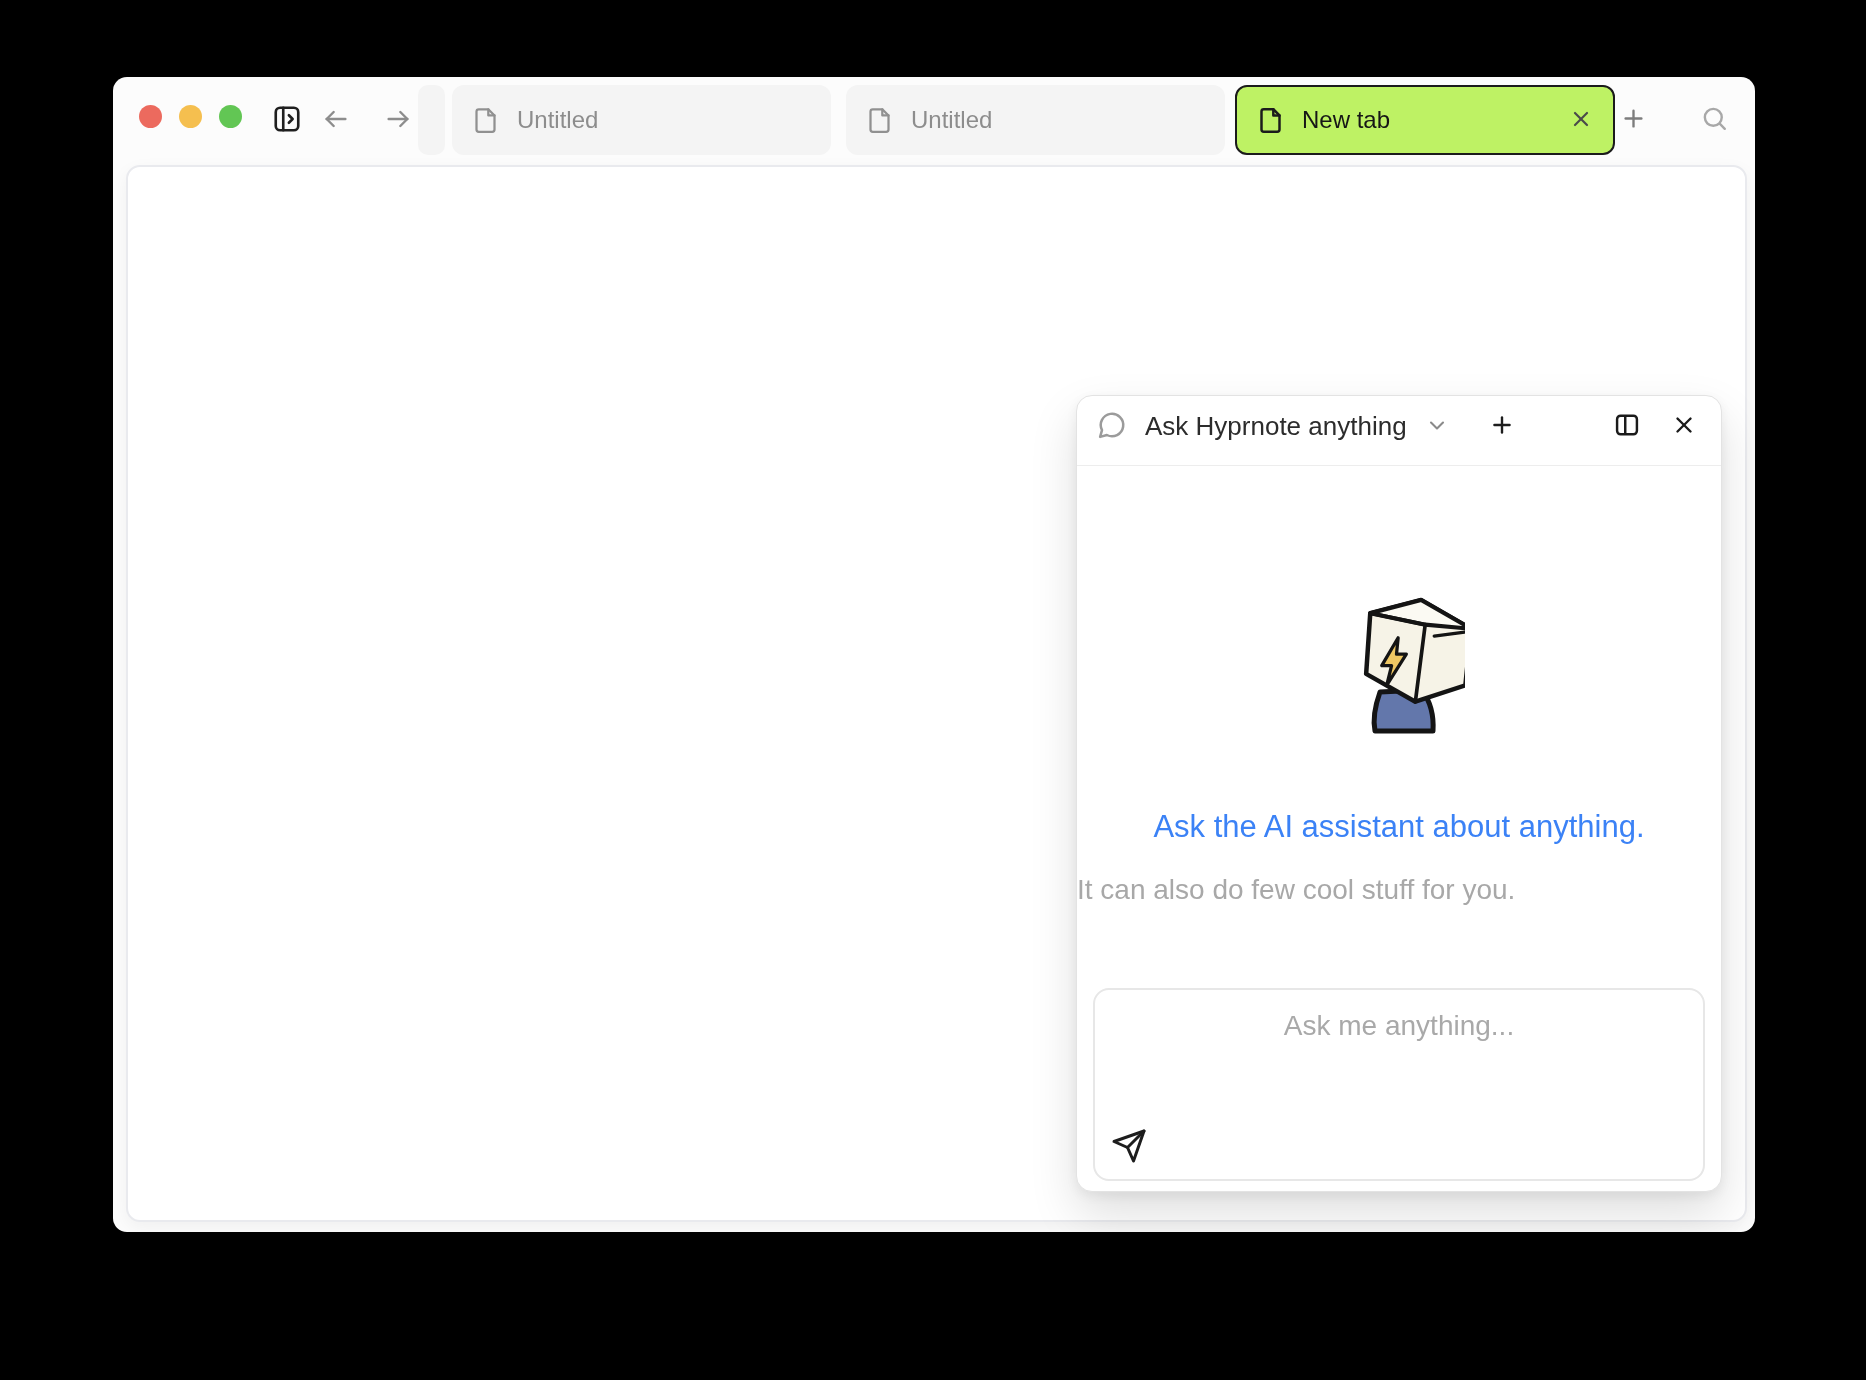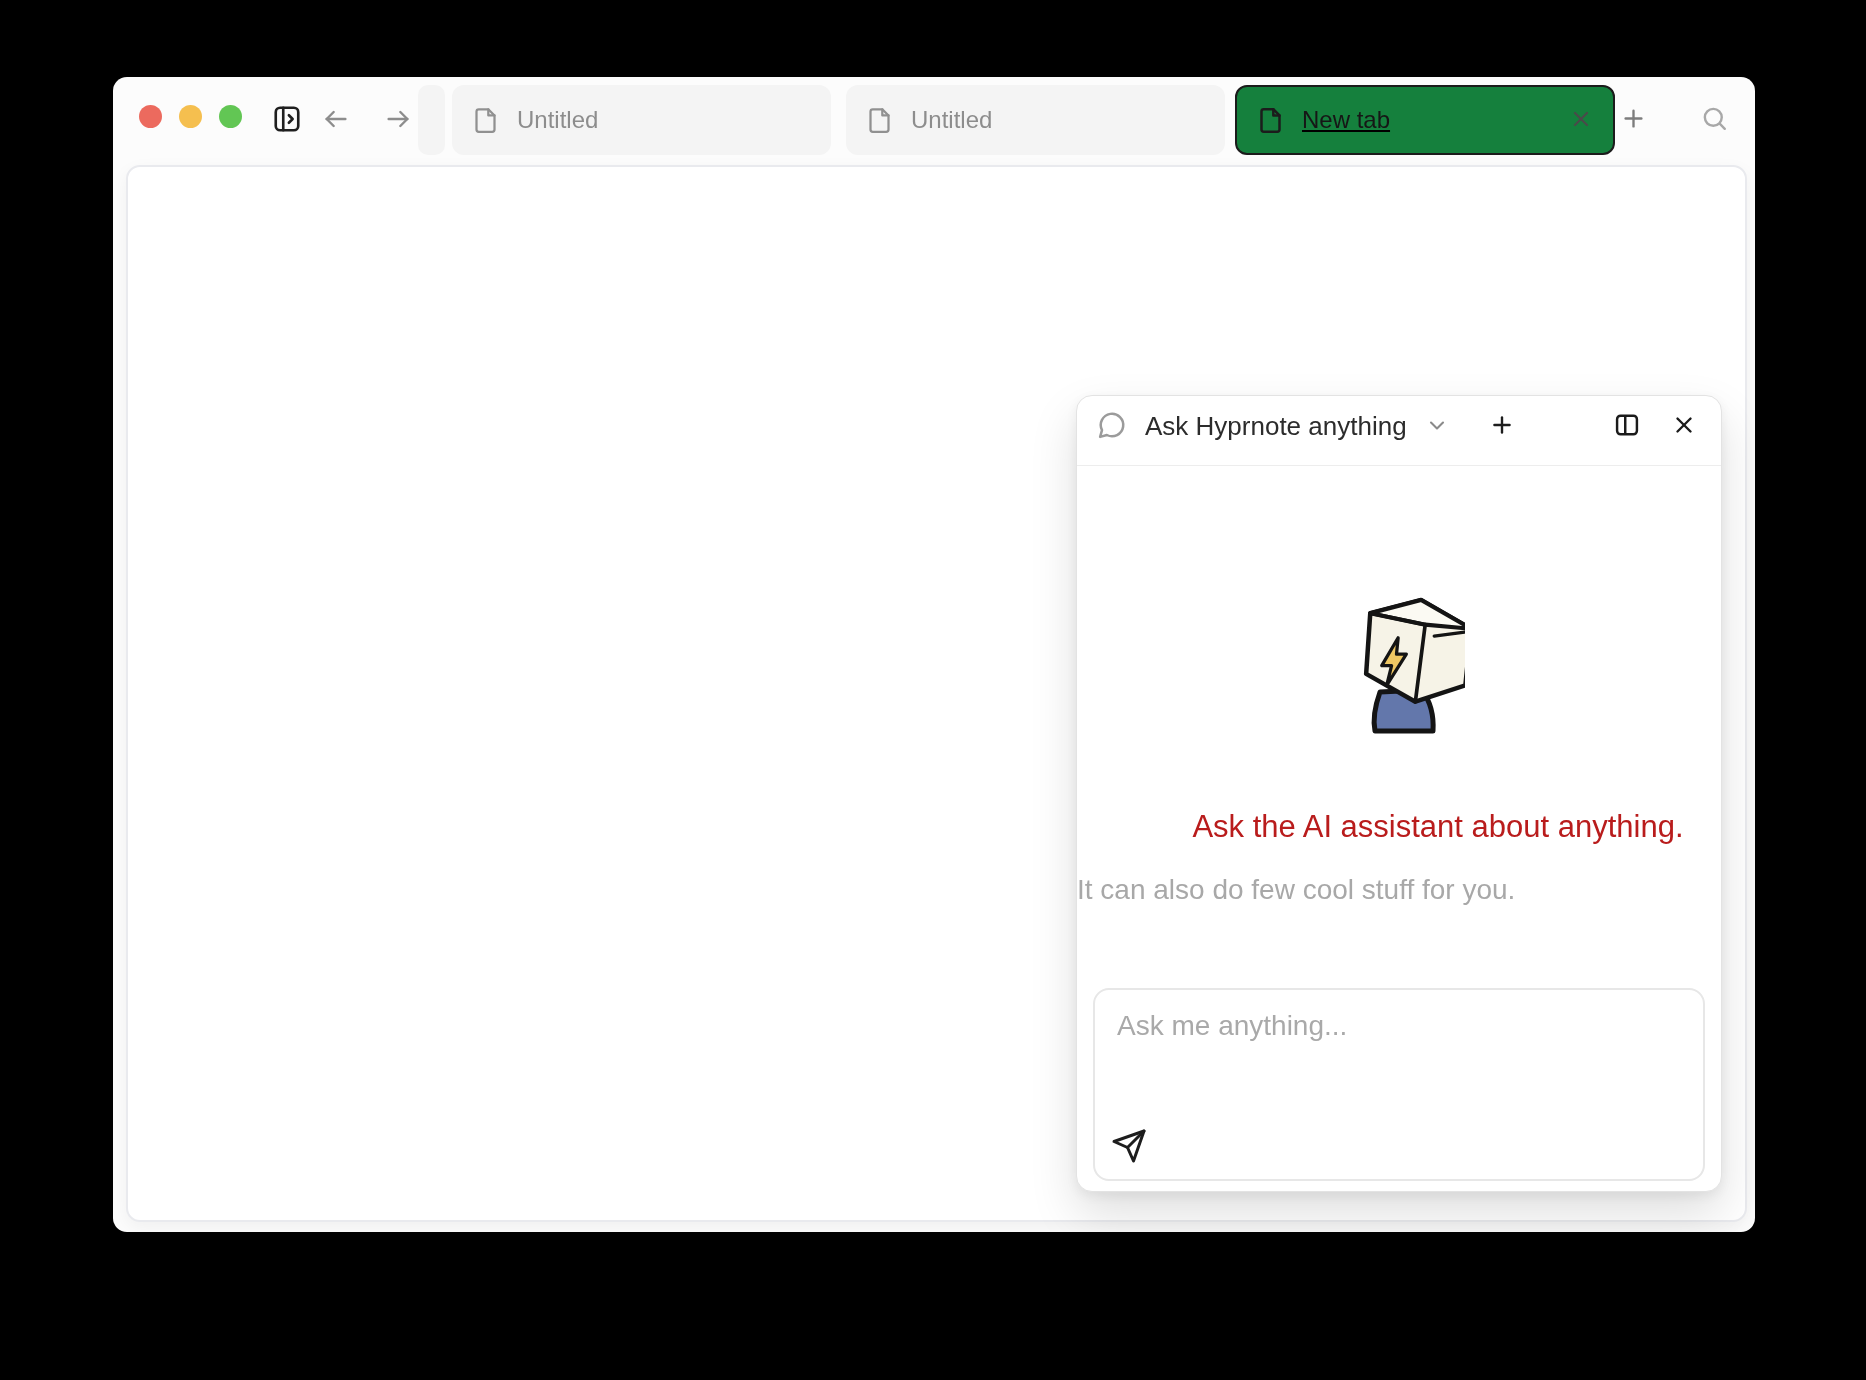--- a/index.html
+++ b/index.html
@@ -11,46 +11,46 @@
   .titlebar{position:absolute;left:0;top:0;width:100%;height:88px;}
   .lights{position:absolute;left:26px;top:28px;display:flex;gap:17px;}
   .light{width:23px;height:23px;border-radius:50%;}
   .tb-btn{position:absolute;background:none;border:none;padding:0;margin:0;cursor:pointer;display:flex;align-items:center;justify-content:center;}
   .tb-btn svg{display:block;}
   .strip{position:absolute;left:305px;top:8px;width:27px;height:70px;border-radius:10px;background:#f4f4f4;}
   .tab{position:absolute;top:8px;height:70px;width:379px;border-radius:12px;background:#f4f4f4;border:none;
     display:flex;align-items:center;padding:0 20px;box-sizing:border-box;cursor:pointer;}
   .tab .ficon{flex:0 0 auto;margin-right:18px;display:flex;}
   .tab .tlabel{font-size:24px;color:#8d8d8d;white-space:nowrap;flex:1 1 auto;text-align:left;}
-  .tab.active{background:#15803d;border:2.5px solid #1b1b1b;text-decoration:underline;}
+  .tab.active{background:#bef264;border:2.5px solid #1b1b1b;}
   .tab.active .tlabel{color:#161616;}
   .tab .tclose{margin-left:auto;background:none;border:none;padding:0;cursor:pointer;display:flex;}
   
   .card{position:absolute;left:13px;top:88px;width:1621px;height:1057px;background:#fff;
     border:2px solid #e9eaee;border-radius:14px;box-sizing:border-box;box-shadow:0 6px 18px rgba(0,0,0,.05);}
   .quick-links{position:absolute;left:562px;top:428px;display:flex;flex-direction:column;}
   .qlink{background:none;border:none;padding:0;margin:0 0 49px 0;font-family:inherit;
     font-size:28px;line-height:30px;color:#4f4f4f;text-align:left;cursor:pointer;white-space:nowrap;}
   
   .panel{position:absolute;left:948px;top:228px;width:646px;height:797px;background:#fff;
     border:1.5px solid #e3e3e3;border-radius:16px;box-sizing:border-box;
     box-shadow:0 22px 48px rgba(0,0,0,.13),0 4px 12px rgba(0,0,0,.06);}
   .p-header{position:absolute;left:0;top:0;right:0;height:70px;display:flex;align-items:center;
     padding:0 24px 8px 20px;box-sizing:border-box;border-bottom:1.5px solid #ededed;}
   .session-btn{display:flex;align-items:center;gap:18px;background:none;border:none;padding:0;cursor:pointer;font-family:inherit;}
   .p-title{font-size:26px;font-weight:500;color:#2c2c2c;white-space:nowrap;}
   .hd-btn{background:none;border:none;padding:0;cursor:pointer;display:flex;align-items:center;}
   .p-body{position:absolute;left:0;top:70px;right:0;bottom:0;}
   .mascot{position:absolute;left:258px;top:116px;}
-  .headline{position:absolute;left:0;top:343px;width:100%;text-align:center;font-size:31px;color:#b91c1c;padding-left:39px;}
+  .headline{position:absolute;left:0;top:343px;width:100%;text-align:center;font-size:31px;color:#3b82f6;}
   .subline{position:absolute;left:0;top:408px;width:100%;text-align:left;font-size:28px;color:#a8a8a8;}
   .inputbox{position:absolute;left:16px;bottom:10px;width:612px;height:193px;border:2px solid #e7e7e7;
     border-radius:16px;box-sizing:border-box;background:#fff;}
   .inputbox textarea{position:absolute;left:0;top:0;width:100%;height:138px;border:none;outline:none;resize:none;
-    background:transparent;box-sizing:border-box;padding:20px 22px;font-family:inherit;font-size:28px;color:#333;}
+    background:transparent;box-sizing:border-box;padding:20px 22px;font-family:inherit;font-size:28px;color:#333;text-align:center;}
   .inputbox textarea::placeholder{color:#a9a9a9;}
   .send-btn{position:absolute;left:12px;bottom:10px;width:44px;height:44px;background:none;border:none;
     padding:0;cursor:pointer;display:flex;align-items:center;justify-content:center;}
 </style>
 </head>
 <body>
 
 <div class="stage">
   <div class="window">
 

